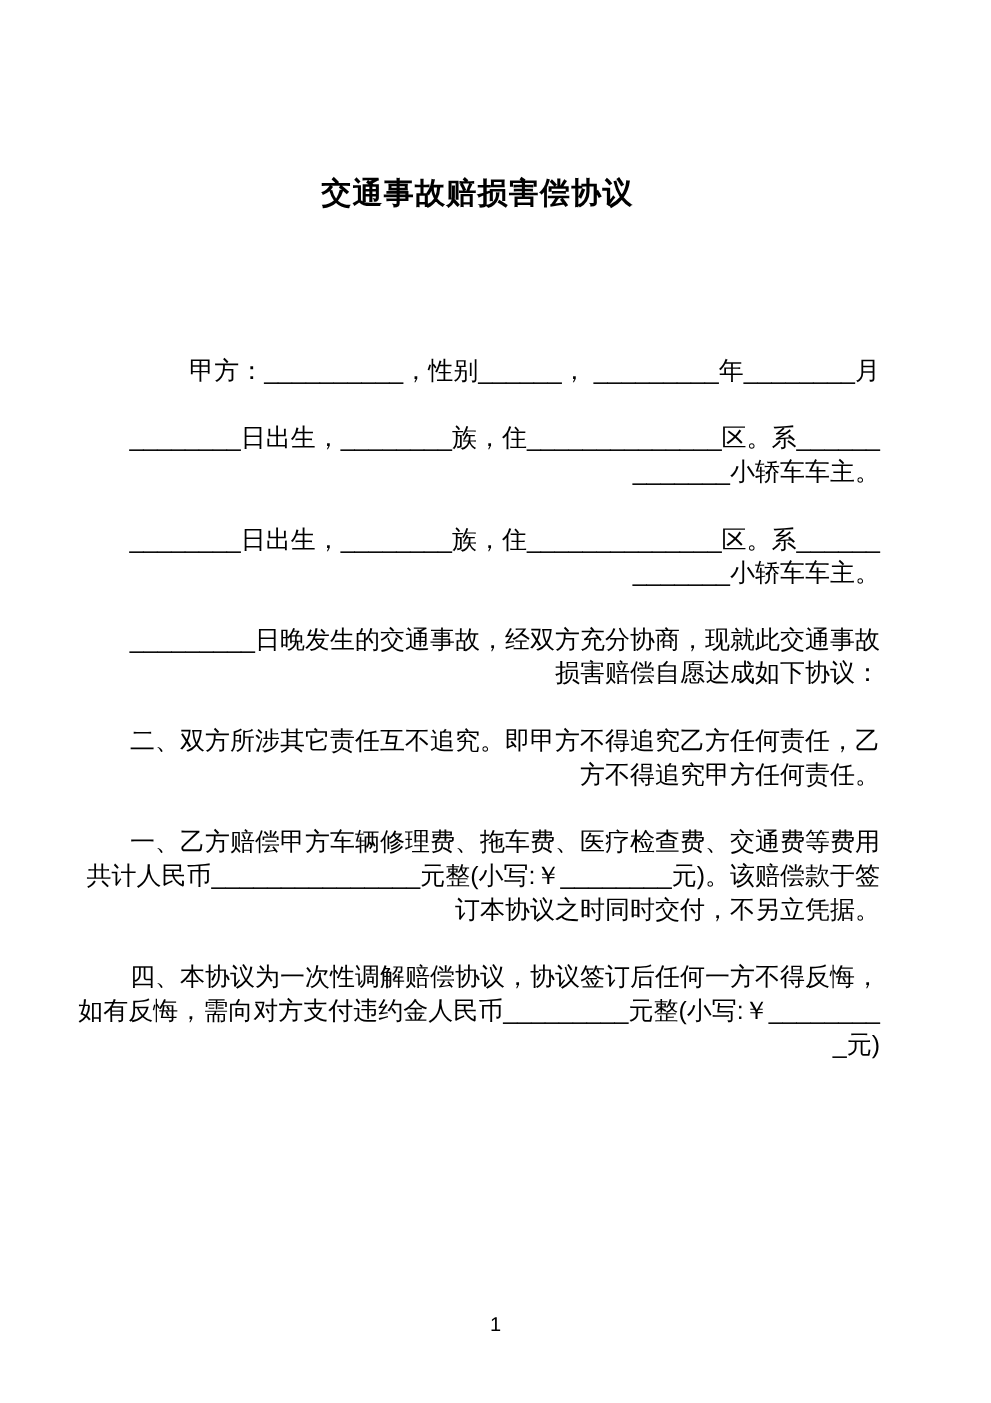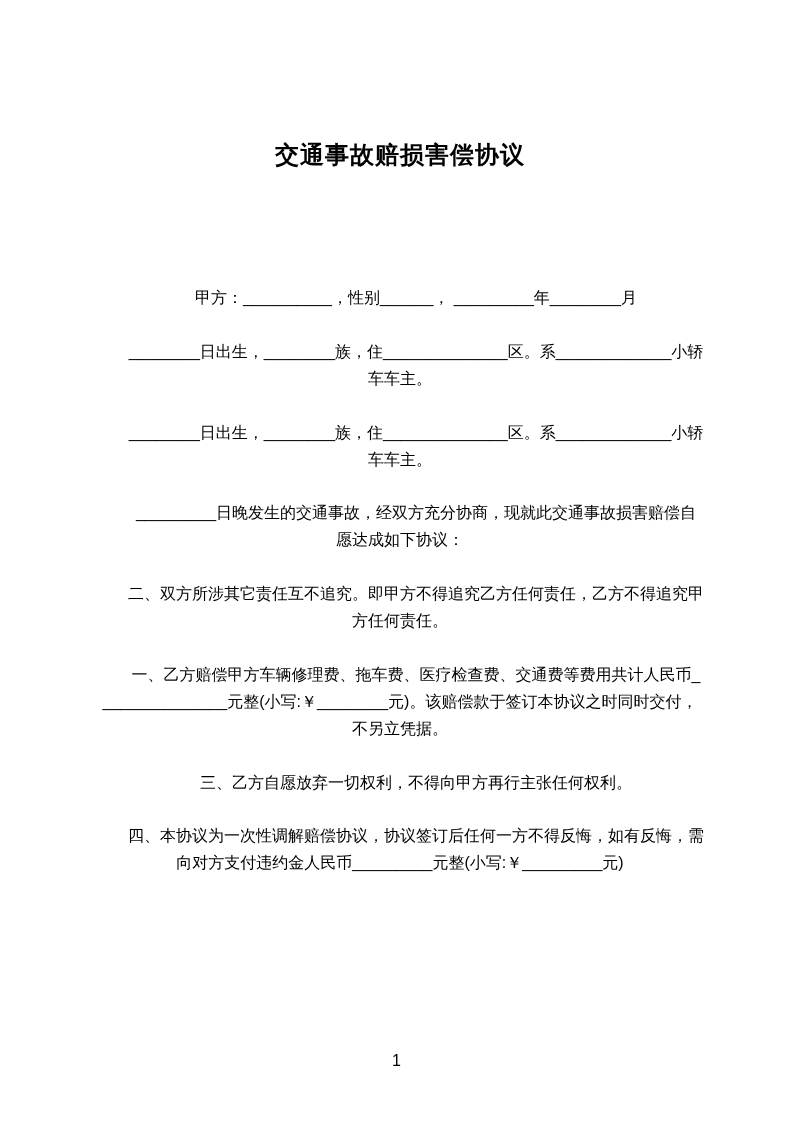--- a/index.html
+++ b/index.html
@@ -12,36 +12,36 @@
     width: 793px;
     height: 1122px;
     background: #ffffff;
     color: #000000;
     font-family: "Liberation Sans", "DejaVu Sans", sans-serif;
     overflow: hidden;
     box-sizing: border-box;
   }
   .content {
     box-sizing: border-box;
-    padding: 137px 89px 0 96px;
+    padding: 137px 89px 0 60px;
   }
   .doc-title {
     font-size: 24px;
     line-height: 36px;
     font-weight: bold;
     text-align: center;
     margin: 0 0 111px 0;
     letter-spacing: 1px;
   }
   .para {
-    font-size: 16px;
+    font-size: 20px;
     line-height: 27px;
     margin: 0 0 26.75px 0;
     text-indent: 2em;
-    text-align: center;
+    text-align: right;
     word-break: break-all;
   }
   .footer {
     position: absolute;
     top: 1047px;
     left: 0;
     width: 793px;
     text-align: center;
     font-size: 16px;
     line-height: 27px;
@@ -61,19 +61,18 @@
 
     <p class="para">________日出生，________族，住______________区。系_____________小轿车车主。</p>
 
 
     <p class="para">_________日晚发生的交通事故，经双方充分协商，现就此交通事故损害赔偿自愿达成如下协议：</p>
 
     <p class="para">二、双方所涉其它责任互不追究。即甲方不得追究乙方任何责任，乙方不得追究甲方任何责任。</p>
 
     <p class="para">一、乙方赔偿甲方车辆修理费、拖车费、医疗检查费、交通费等费用共计人民币_______________元整(小写:￥________元)。该赔偿款于签订本协议之时同时交付，不另立凭据。</p>
 
-    <p class="para">三、乙方自愿放弃一切权利，不得向甲方再行主张任何权利。</p>
 
     <p class="para">四、本协议为一次性调解赔偿协议，协议签订后任何一方不得反悔，如有反悔，需向对方支付违约金人民币_________元整(小写:￥_________元)</p>
   </div>
 
   <div class="footer">1</div>
 </div>
 
 </body></html>

